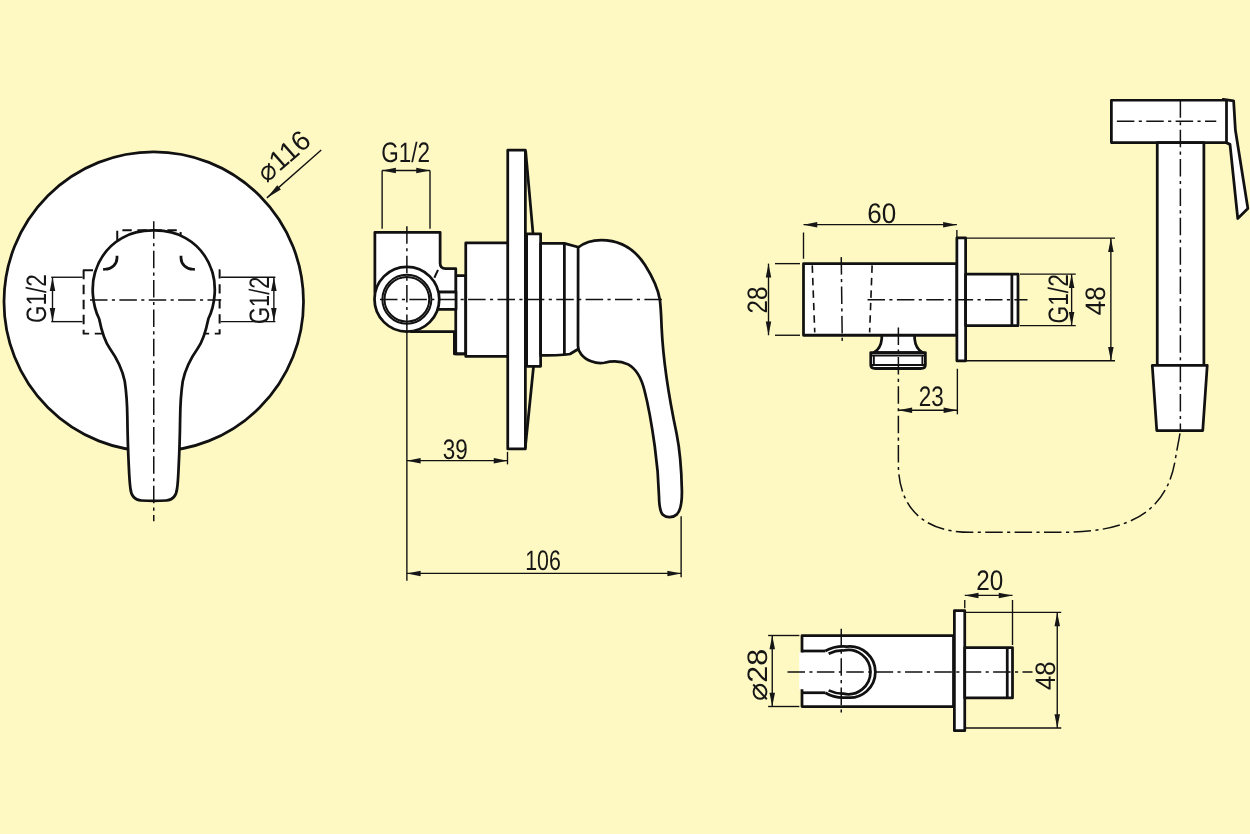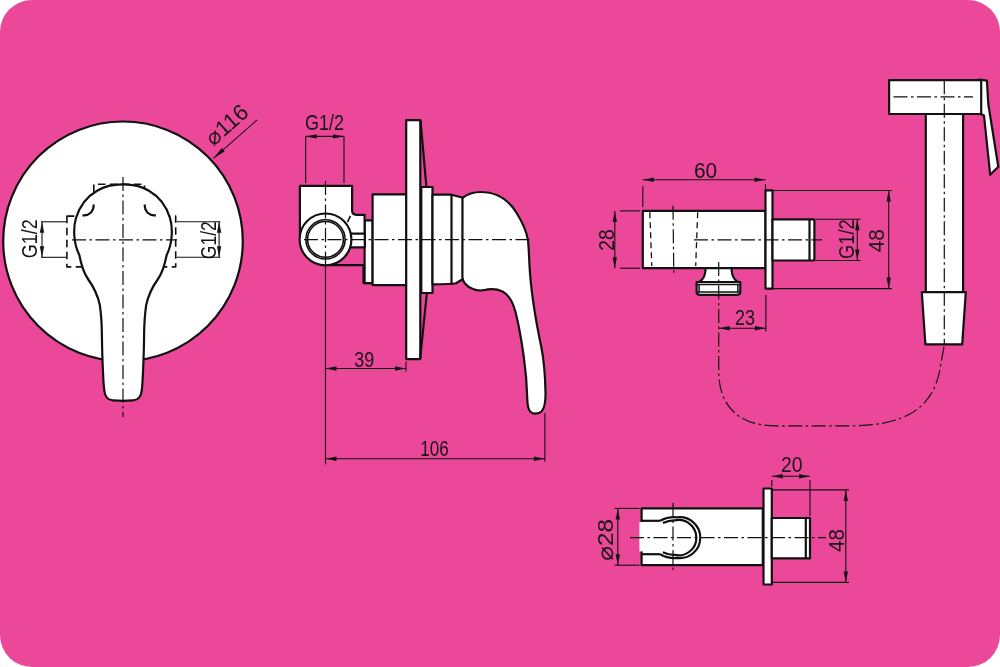--- a/index.html
+++ b/index.html
@@ -1,16 +1,16 @@
 <!DOCTYPE html>
 <html><head>
 <meta charset="utf-8">
 <style>
   html,body{margin:0;padding:0;background:#ffffff;}
-  #c{width:1000px;height:667px;position:relative;background:#ec4899;border-radius:32px;}
+  #c{width:1000px;height:667px;position:relative;background:#fef9c3;}
   svg{display:block;}
   text{font-family:"Liberation Sans", sans-serif; fill:#161616;}
 </style>
 </head>
 <body>
 <div id="c">
 <svg width="1000" height="667" viewBox="0 0 1000 667">
 <defs>
 </defs>
 <g stroke="#111111" fill="none" stroke-width="2.2" stroke-linecap="butt" stroke-linejoin="round">

